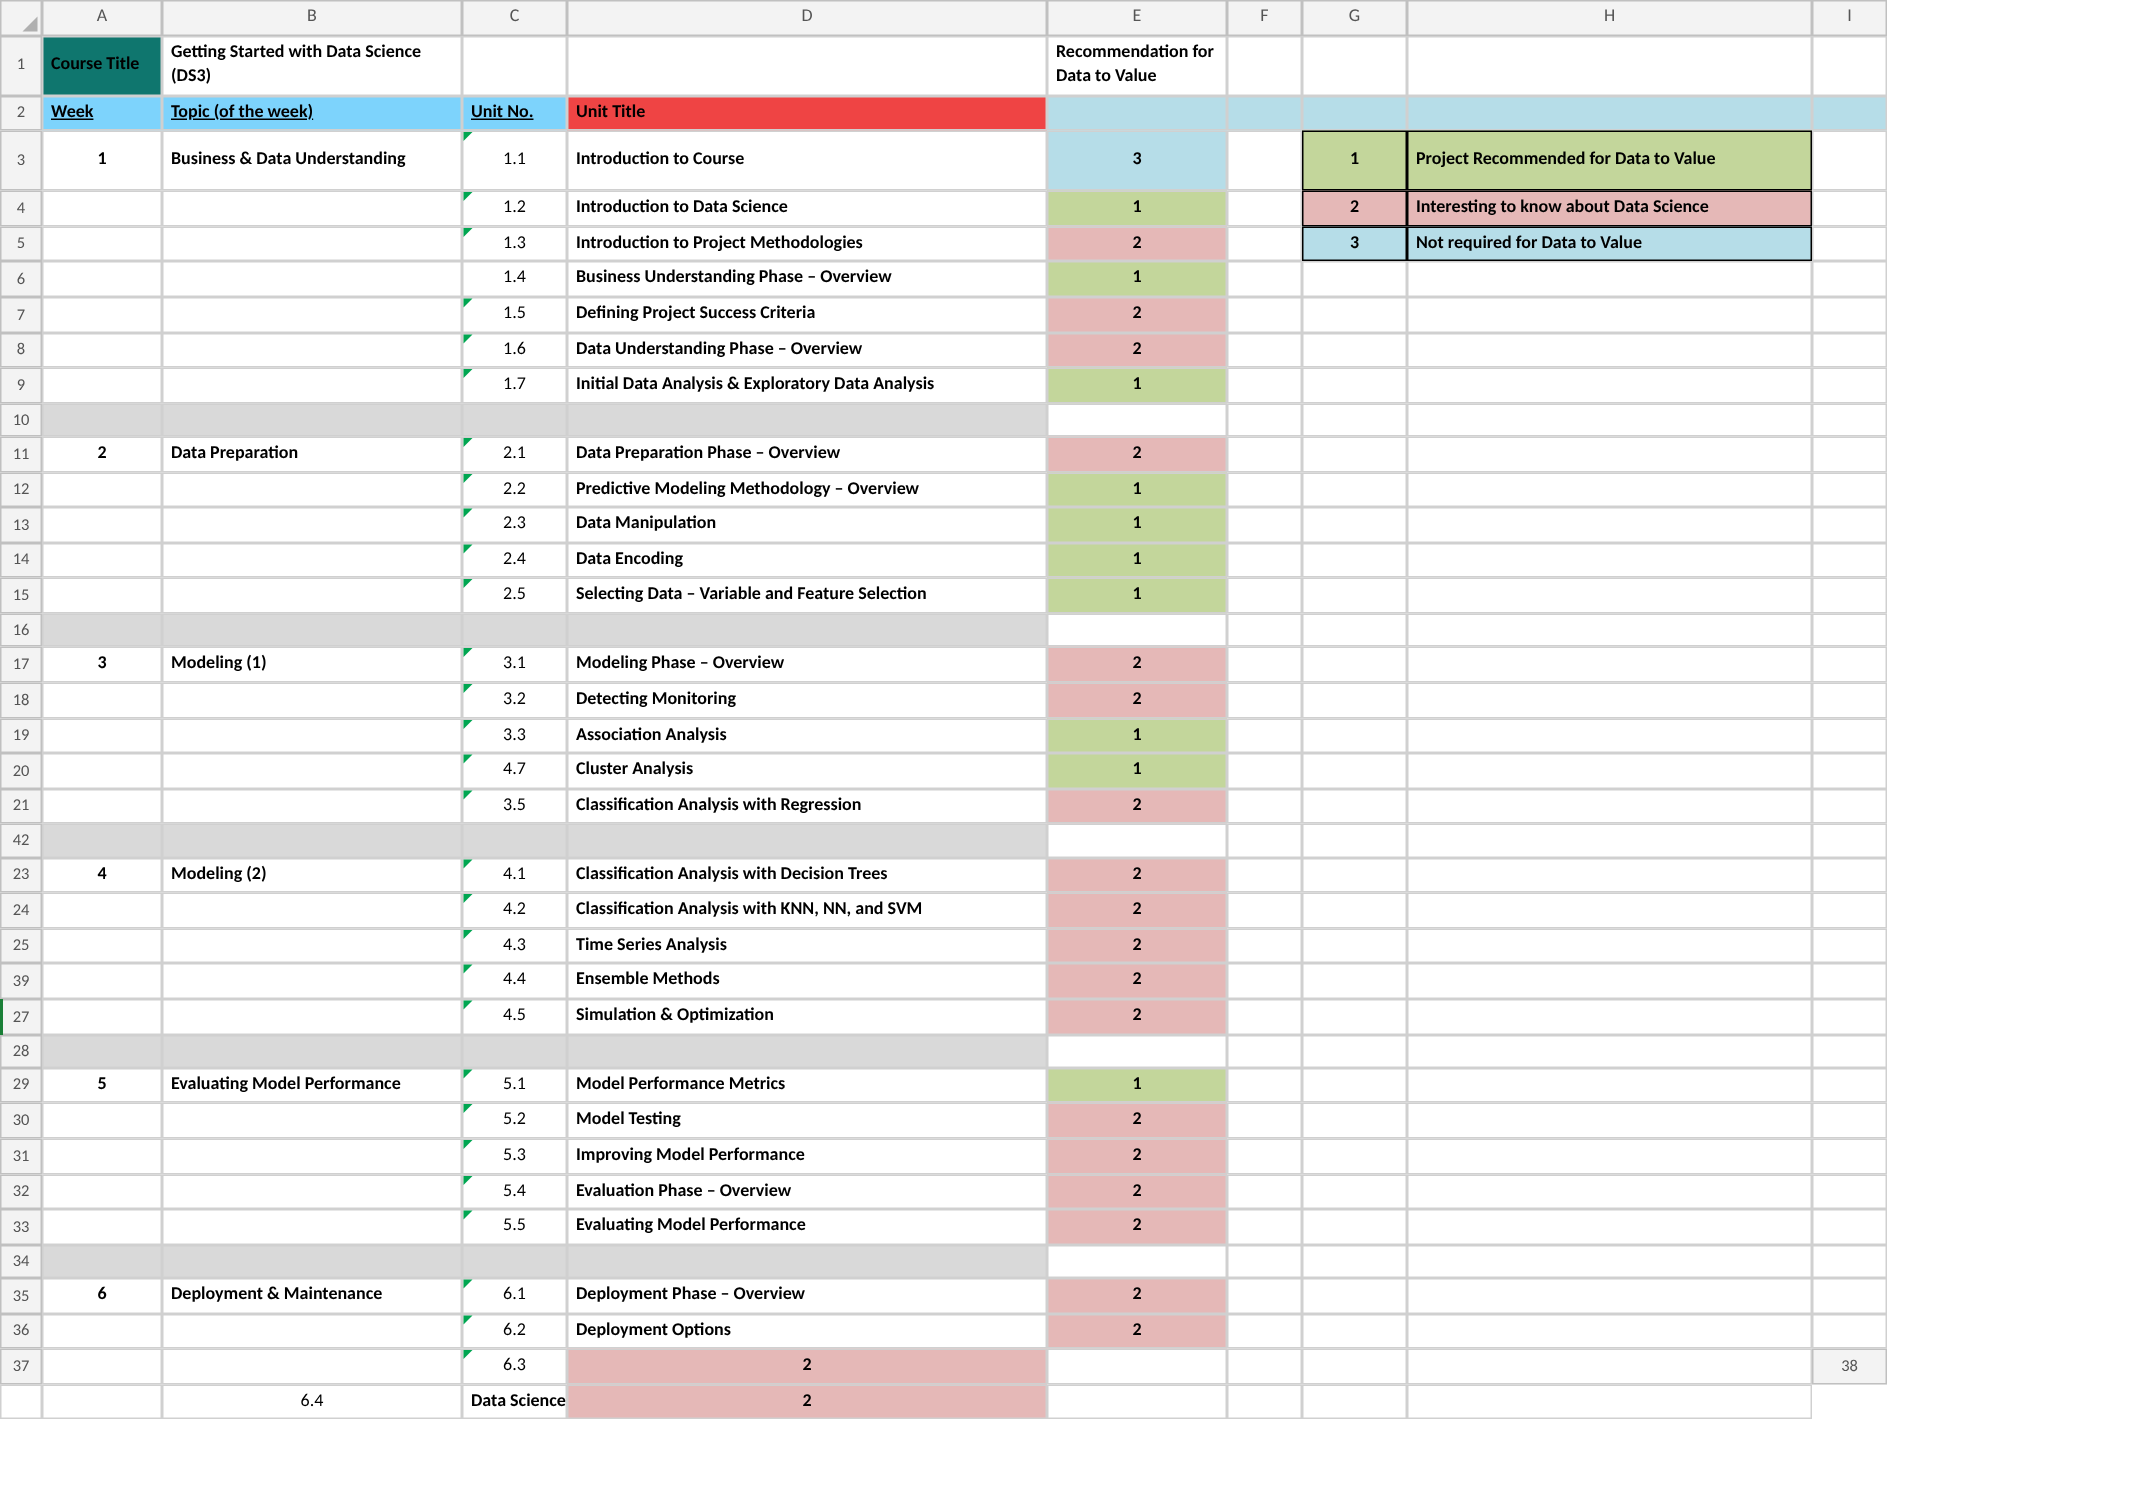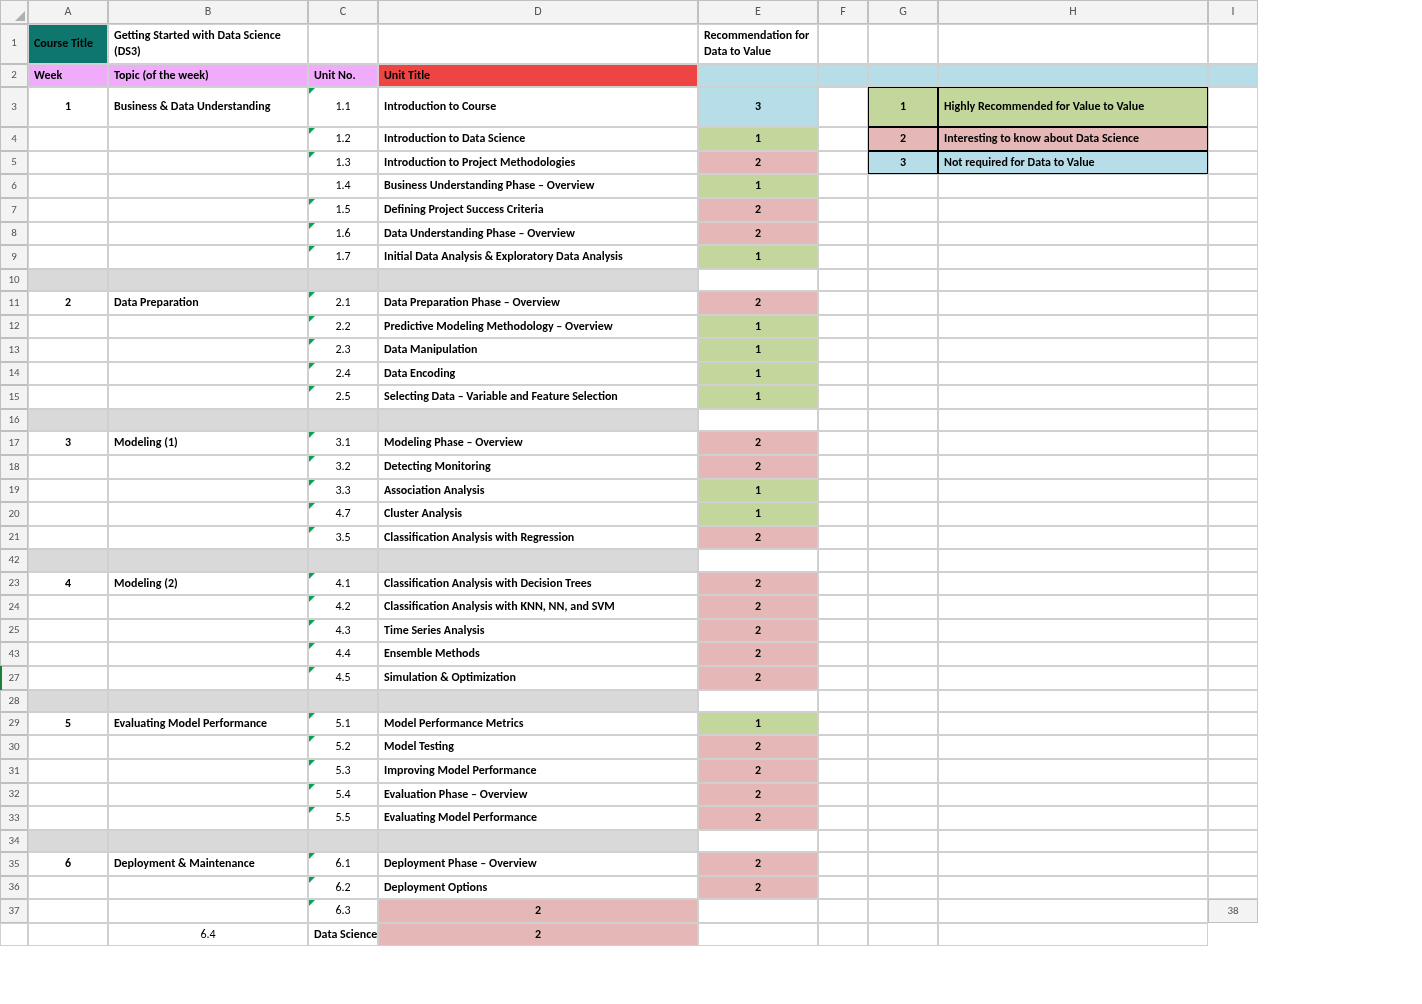--- a/index.html
+++ b/index.html
@@ -45,21 +45,21 @@
     position: absolute;
     right: 2px;
     bottom: 2px;
     border-style: solid;
     border-width: 0 0 10px 10px;
     border-color: transparent transparent #b0b0b0 transparent;
   }
   .bold { font-weight: bold; }
   .center { justify-content: center; text-align: center; }
   .hdr-beige { background: #0f766e; }
-  .hdr-yellow { background: #f0abfc; }
+  .hdr-yellow { background: #7dd3fc; text-decoration: underline; }
   .hdr-green { background: #ef4444; }
   .hdr-blue { background: #b6dde8; }
   .rec-1 { background: #c3d69b; }
   .rec-2 { background: #e5b8b7; }
   .rec-3 { background: #b6dde8; }
   .spacer { background: #d9d9d9; }
   .legend-border { border: 1.5px solid #000; }
   .note-mark::before {
     content: "";
     position: absolute;
@@ -117,21 +117,21 @@
     <div class="cell hdr-blue"></div>
     <div class="cell hdr-blue"></div>
     <div class="cell row-header tall">3</div>
     <div class="cell bold center tall">1</div>
     <div class="cell bold tall">Business &amp; Data Understanding</div>
     <div class="cell center tall note-mark">1.1</div>
     <div class="cell bold tall">Introduction to Course</div>
     <div class="cell bold center rec-3 tall">3</div>
     <div class="cell  tall"></div>
     <div class="cell bold center legend-border rec-1 tall">1</div>
-    <div class="cell bold legend-border rec-1 tall wrap">Highly Recommended for Value to Value</div>
+    <div class="cell bold legend-border rec-1 tall wrap">Project Recommended for Data to Value</div>
     <div class="cell  tall"></div>
     <div class="cell row-header">4</div>
     <div class="cell bold center"></div>
     <div class="cell bold"></div>
     <div class="cell center note-mark">1.2</div>
     <div class="cell bold">Introduction to Data Science</div>
     <div class="cell bold center rec-1">1</div>
     <div class="cell "></div>
     <div class="cell bold center legend-border rec-2">2</div>
     <div class="cell bold legend-border rec-2 wrap">Interesting to know about Data Science</div>
@@ -339,21 +339,21 @@
     <div class="cell row-header">25</div>
     <div class="cell bold center"></div>
     <div class="cell bold"></div>
     <div class="cell center note-mark">4.3</div>
     <div class="cell bold">Time Series Analysis</div>
     <div class="cell bold center rec-2">2</div>
     <div class="cell "></div>
     <div class="cell "></div>
     <div class="cell "></div>
     <div class="cell "></div>
-    <div class="cell row-header">43</div>
+    <div class="cell row-header">39</div>
     <div class="cell bold center"></div>
     <div class="cell bold"></div>
     <div class="cell center note-mark">4.4</div>
     <div class="cell bold">Ensemble Methods</div>
     <div class="cell bold center rec-2">2</div>
     <div class="cell "></div>
     <div class="cell "></div>
     <div class="cell "></div>
     <div class="cell "></div>
     <div class="cell row-header sel-left">27</div>

